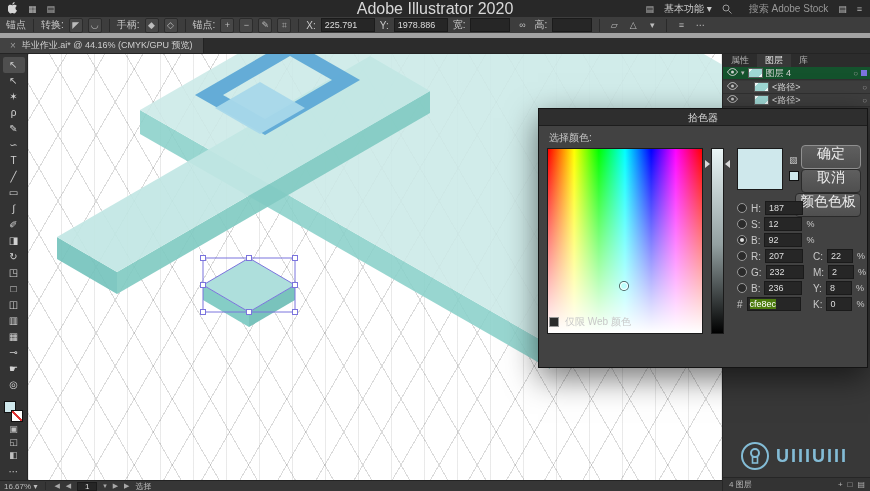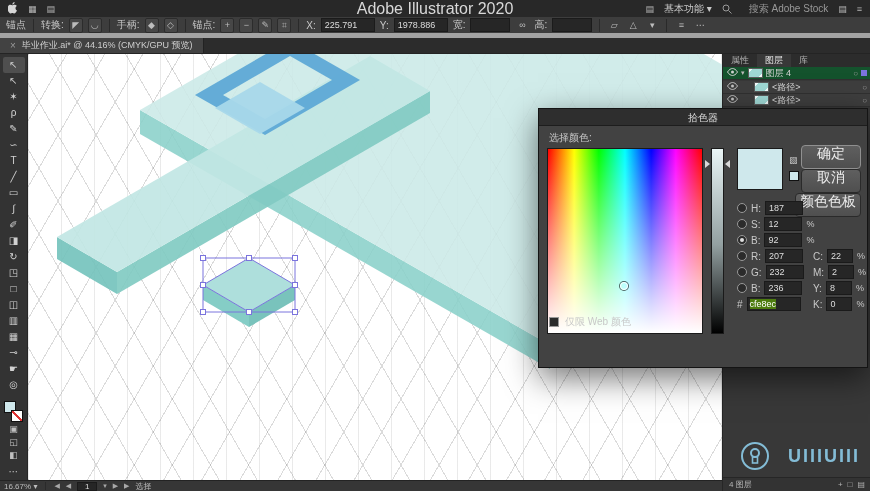--- a/index.html
+++ b/index.html
@@ -89,21 +89,21 @@
 .radio.sel::after{content:"";position:absolute;left:2px;top:2px;width:4px;height:4px;border-radius:50%;background:#e0e0e0}
 .rl{color:#c8c8c8;font-size:10px}
 .ri{width:38px;height:14px;background:#262626;border:1px solid #1a1a1a;color:#ddd;font-size:9px;padding:0 3px;font-family:inherit}
 .ri.cm{width:26px}
 .ru{color:#c8c8c8;font-size:9px}
 .hexbox{width:54px;height:14px;background:#262626;border:1px solid #1a1a1a;line-height:12px;padding:0 2px}
 .hexsel{background:#4d7c0f;color:#fff;font-size:9px}
 .checkbox{width:10px;height:10px;border:1px solid #999;background:#2b2b2b;flex:none}
 
 
-.watermark{position:absolute;left:740px;top:441px;display:flex;align-items:center;gap:18px;z-index:4;opacity:.9}
+.watermark{position:absolute;left:740px;top:441px;display:flex;align-items:center;gap:6px;z-index:4;opacity:.9}
 .wm-text{color:#8ccbe8;font-size:18px;font-weight:bold;letter-spacing:2px}
 </style>
 </head>
 <body>
 
 <div class="app">
 
   <div class="menubar">
     <span><svg width="10" height="12" viewBox="0 0 10 12">
           <path d="M7.5 6.3c0-1.5 1.2-2.2 1.3-2.3-.7-1-1.8-1.2-2.2-1.2-.9-.1-1.8.5-2.3.5-.5 0-1.2-.5-2-.5C1.3 2.8.4 3.4 0 4.4c-1 1.7-.3 4.3.7 5.7.5.7 1 1.4 1.8 1.4.7 0 1-.5 1.9-.5.9 0 1.1.5 1.9.5.8 0 1.3-.7 1.8-1.4.6-.8.8-1.6.8-1.6s-1.4-.6-1.4-2.2z" fill="#d6d6d6"></path>

